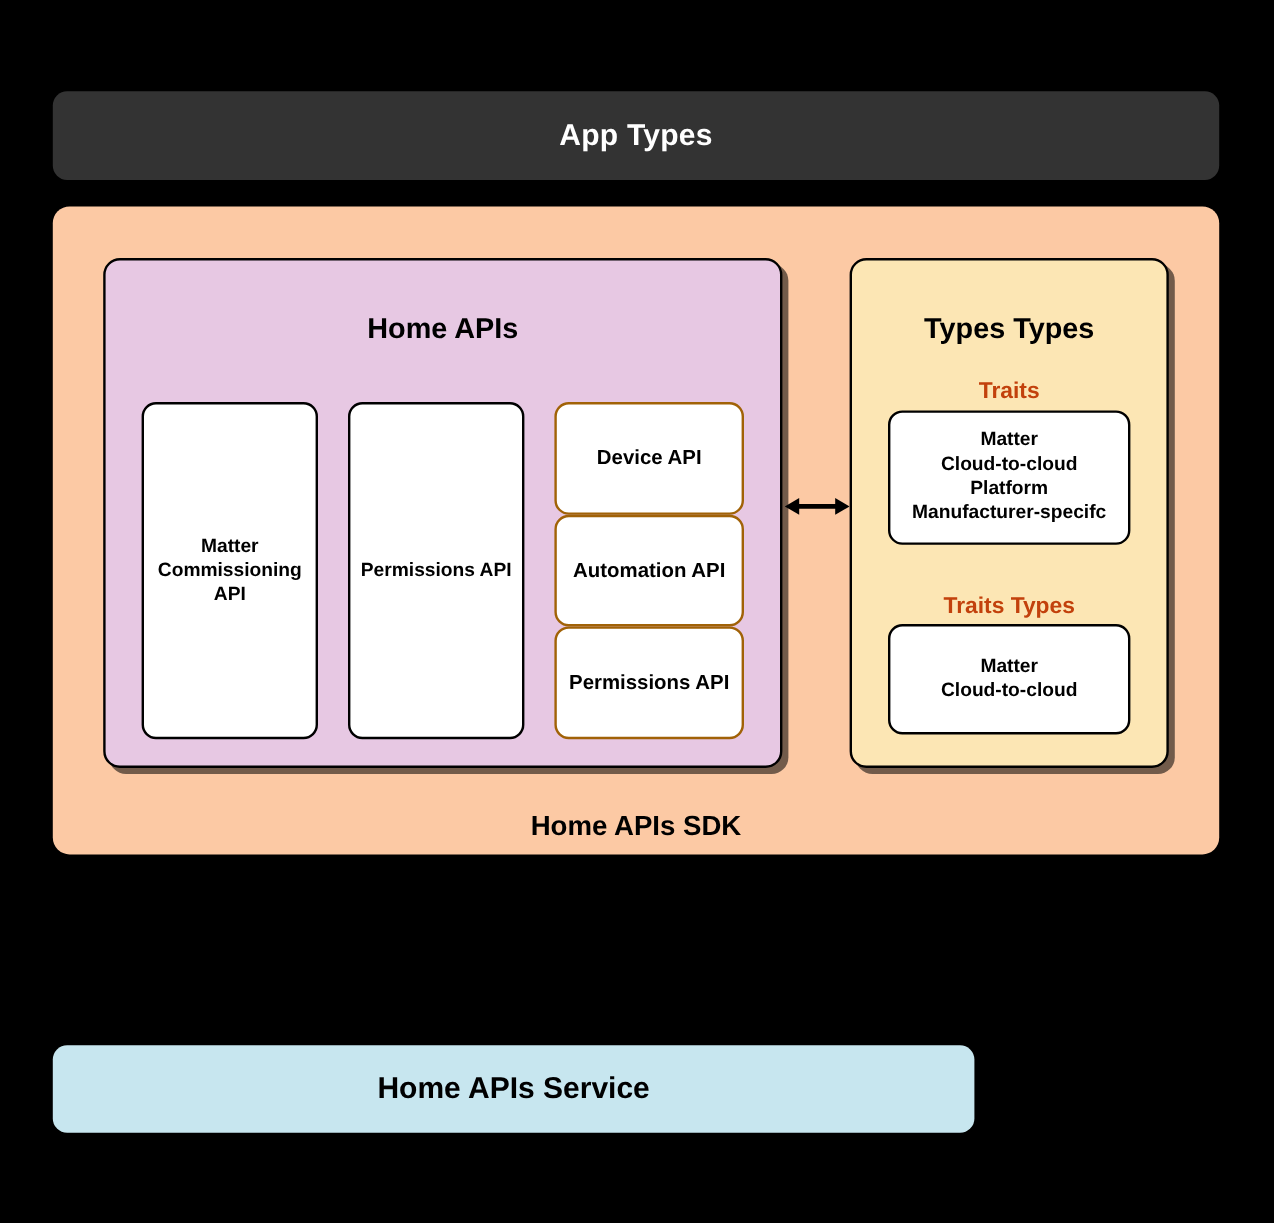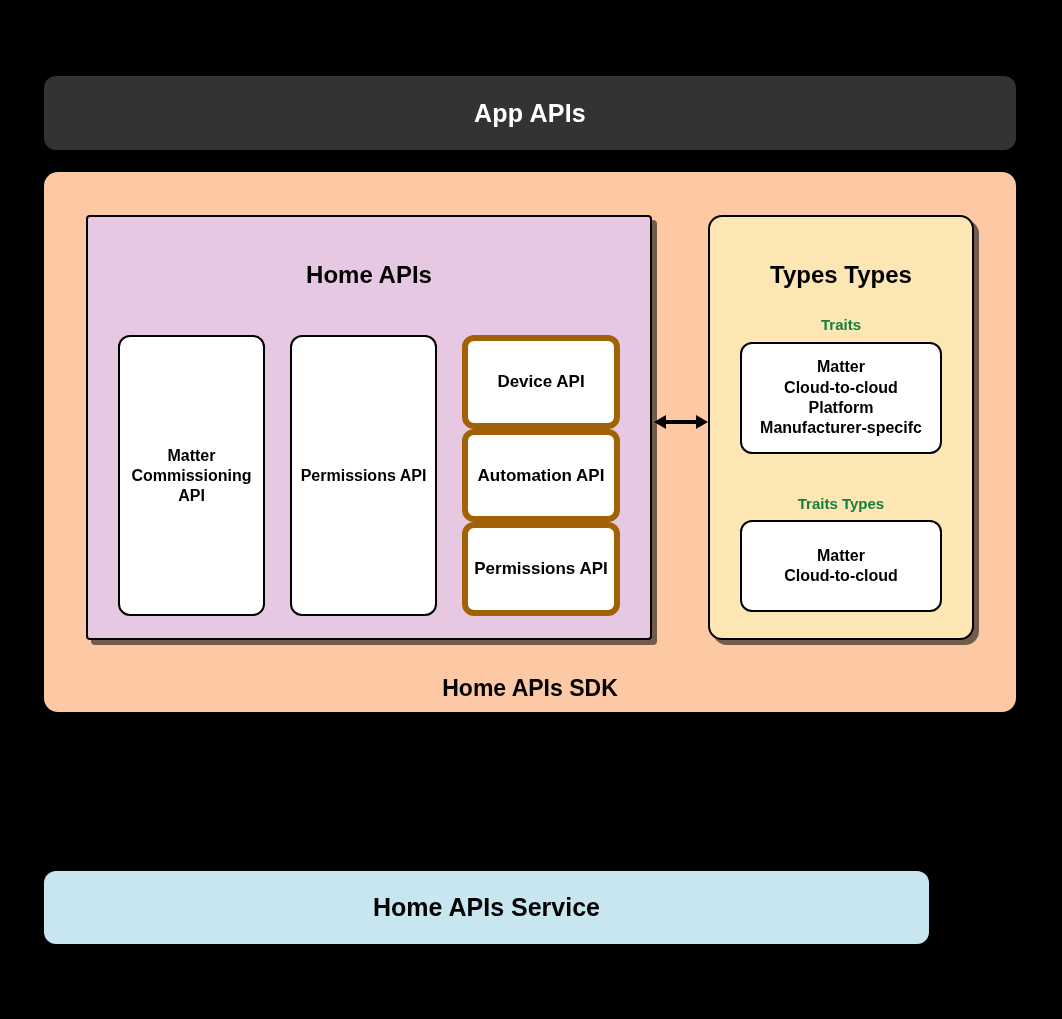--- a/index.html
+++ b/index.html
@@ -64,21 +64,21 @@
 
   
   .home-apis-panel {
     position: absolute;
     left: 42px;
     top: 43px;
     width: 566px;
     height: 425px;
     background: #E7C8E3;
     border: 2px solid #000000;
-    border-radius: 4px;
+    border-radius: 14px;
     box-shadow: 5px 5px 0 rgba(0,0,0,0.55);
     box-sizing: border-box;
   }
   .panel-title {
     position: absolute;
     left: 0;
     right: 0;
     top: 44px;
     text-align: center;
     font-size: 24px;
@@ -115,21 +115,21 @@
   }
   .api-col-stack {
     flex: 1 1 auto;
     display: flex;
     flex-direction: column;
     justify-content: space-between;
   }
   .api-small-box {
     height: 100px;
     background: #ffffff;
-    border: 6px solid #a16207;
+    border: 2px solid #a16207;
     border-radius: 12px;
     display: flex;
     align-items: center;
     justify-content: center;
     box-sizing: border-box;
   }
   .api-small-box .box-text {
     font-size: 17px;
     font-weight: bold;
     color: #000000;
@@ -146,23 +146,23 @@
     border: 2px solid #000000;
     border-radius: 14px;
     box-shadow: 5px 5px 0 rgba(0,0,0,0.55);
     box-sizing: border-box;
   }
   .section-heading {
     position: absolute;
     left: 0;
     right: 0;
     text-align: center;
-    font-size: 15px;
-    font-weight: bold;
-    color: #15803d;
+    font-size: 19px;
+    font-weight: bold;
+    color: #c2410c;
   }
   .heading-traits { top: 99px; }
   .heading-device-types { top: 278px; }
 
   .types-box {
     position: absolute;
     left: 30px;
     right: 30px;
     background: #ffffff;
     border: 2px solid #000000;
@@ -189,41 +189,41 @@
     top: 238px;
     width: 54px;
     height: 24px;
   }
 
   
   .service-bar {
     position: absolute;
     left: 44px;
     top: 871px;
-    width: 885px;
+    width: 768px;
     height: 73px;
     background: #C7E6EF;
     border-radius: 12px;
     display: flex;
     align-items: center;
     justify-content: center;
   }
   .service-label {
     color: #000000;
     font-size: 25px;
     font-weight: bold;
   }
 </style>
 </head>
 <body>
 
 <div class="canvas">
 
   <div class="app-code-bar">
-    <div class="app-code-label">App APIs</div>
+    <div class="app-code-label">App Types</div>
   </div>
 
   <div class="sdk-container">
 
     <div class="home-apis-panel">
       <div class="panel-title">Home APIs</div>
 
       <div class="api-row">
 
         <div class="api-col-tall">

